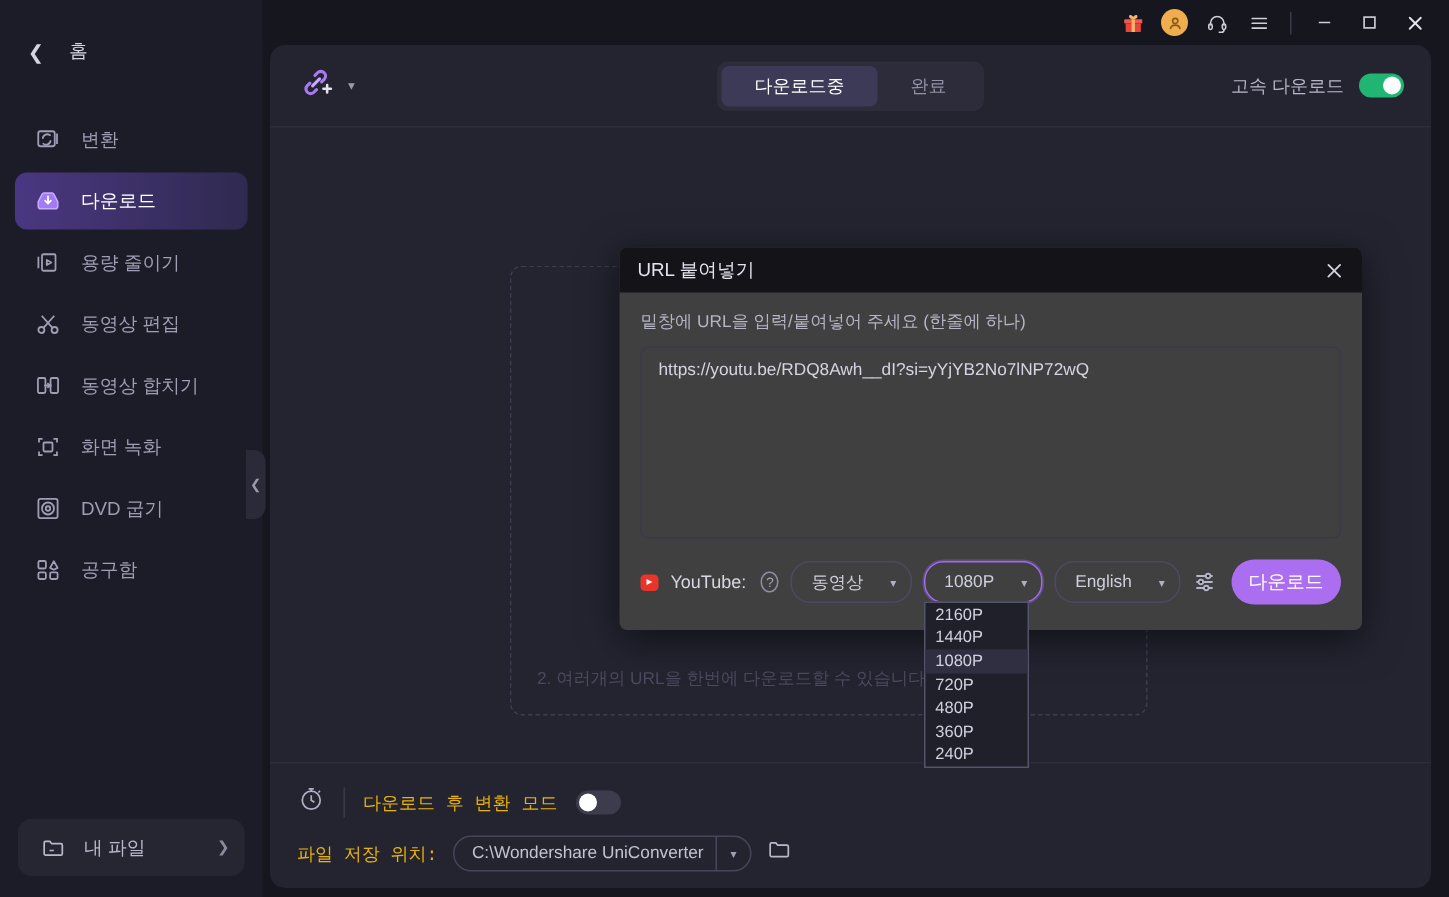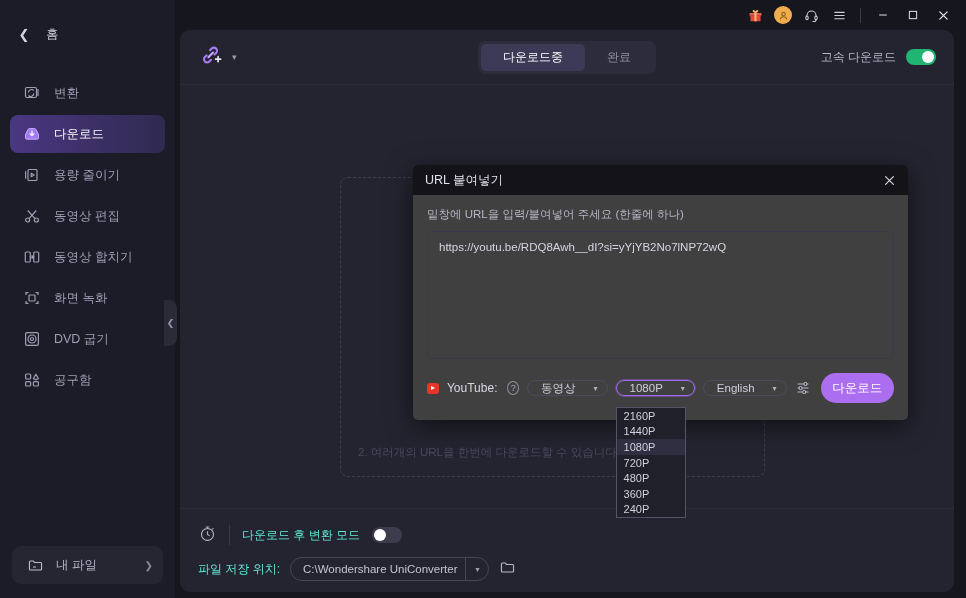--- a/index.html
+++ b/index.html
@@ -135,21 +135,21 @@
   }
 
   
   .bottombar {
     flex: 0 0 84px; position: relative;
     border-top: 1px solid #2c2c3a;
     padding: 10px 18px 0 18px;
   }
   .bb-row1 { display: flex; align-items: center; gap: 12px; height: 32px; }
   .bb-sep { width: 1px; height: 20px; background: #3a3a4a; }
-  .bb-label { font-size: 12px; color: #5eead4; }
+  .bb-label { font-size: 12px; color: #eab308; font-family: Liberation Mono, monospace; }
   .bb-row2 { display: flex; align-items: center; gap: 10px; height: 32px; margin-top: 2px; }
   .path-select {
     display: flex; align-items: center;
     border: 1px solid #46465a; border-radius: 13px;
     height: 24px; padding: 0 0 0 12px; overflow: hidden;
   }
   .path-select .val { font-size: 11.5px; color: #c3c3d2; white-space: nowrap; }
   .path-select .sep { width: 1px; height: 24px; background: #46465a; margin: 0 0 0 8px; }
   .path-select .arr { width: 22px; text-align: center; font-size: 8px; color: #a0a0b4; }
 
@@ -201,21 +201,21 @@
     border-bottom: 2.5px solid transparent;
   }
   .yt-text { font-size: 12px; color: #d8d8e4; margin-right: 2px; }
   .qmark {
     width: 14px; height: 14px; border-radius: 50%;
     border: 1px solid #8e8ea4; color: #a8a8bc;
     font-size: 9px; display: flex; align-items: center; justify-content: center;
     cursor: pointer;
   }
   .sel {
-    height: 16px; border: 1px solid #4b4b60; border-radius: 13px;
+    height: 28px; border: 1px solid #4b4b60; border-radius: 13px;
     display: flex; align-items: center; padding: 0 9px 0 13px;
     font-size: 11.5px; color: #cfcfdd; cursor: pointer; gap: 18px;
     white-space: nowrap;
   }
   .sel.focused { border-color: #a06bf0; box-shadow: 0 0 0 1px rgba(160,107,240,.35); }
   .sel .car { font-size: 8px; color: #b0b0c4; }
   .sel-wrap { position: relative; }
   .opts {
     position: absolute; left: 0; top: 27px; width: 70px;
     background: #20202b; border: 1px solid #53536a;

